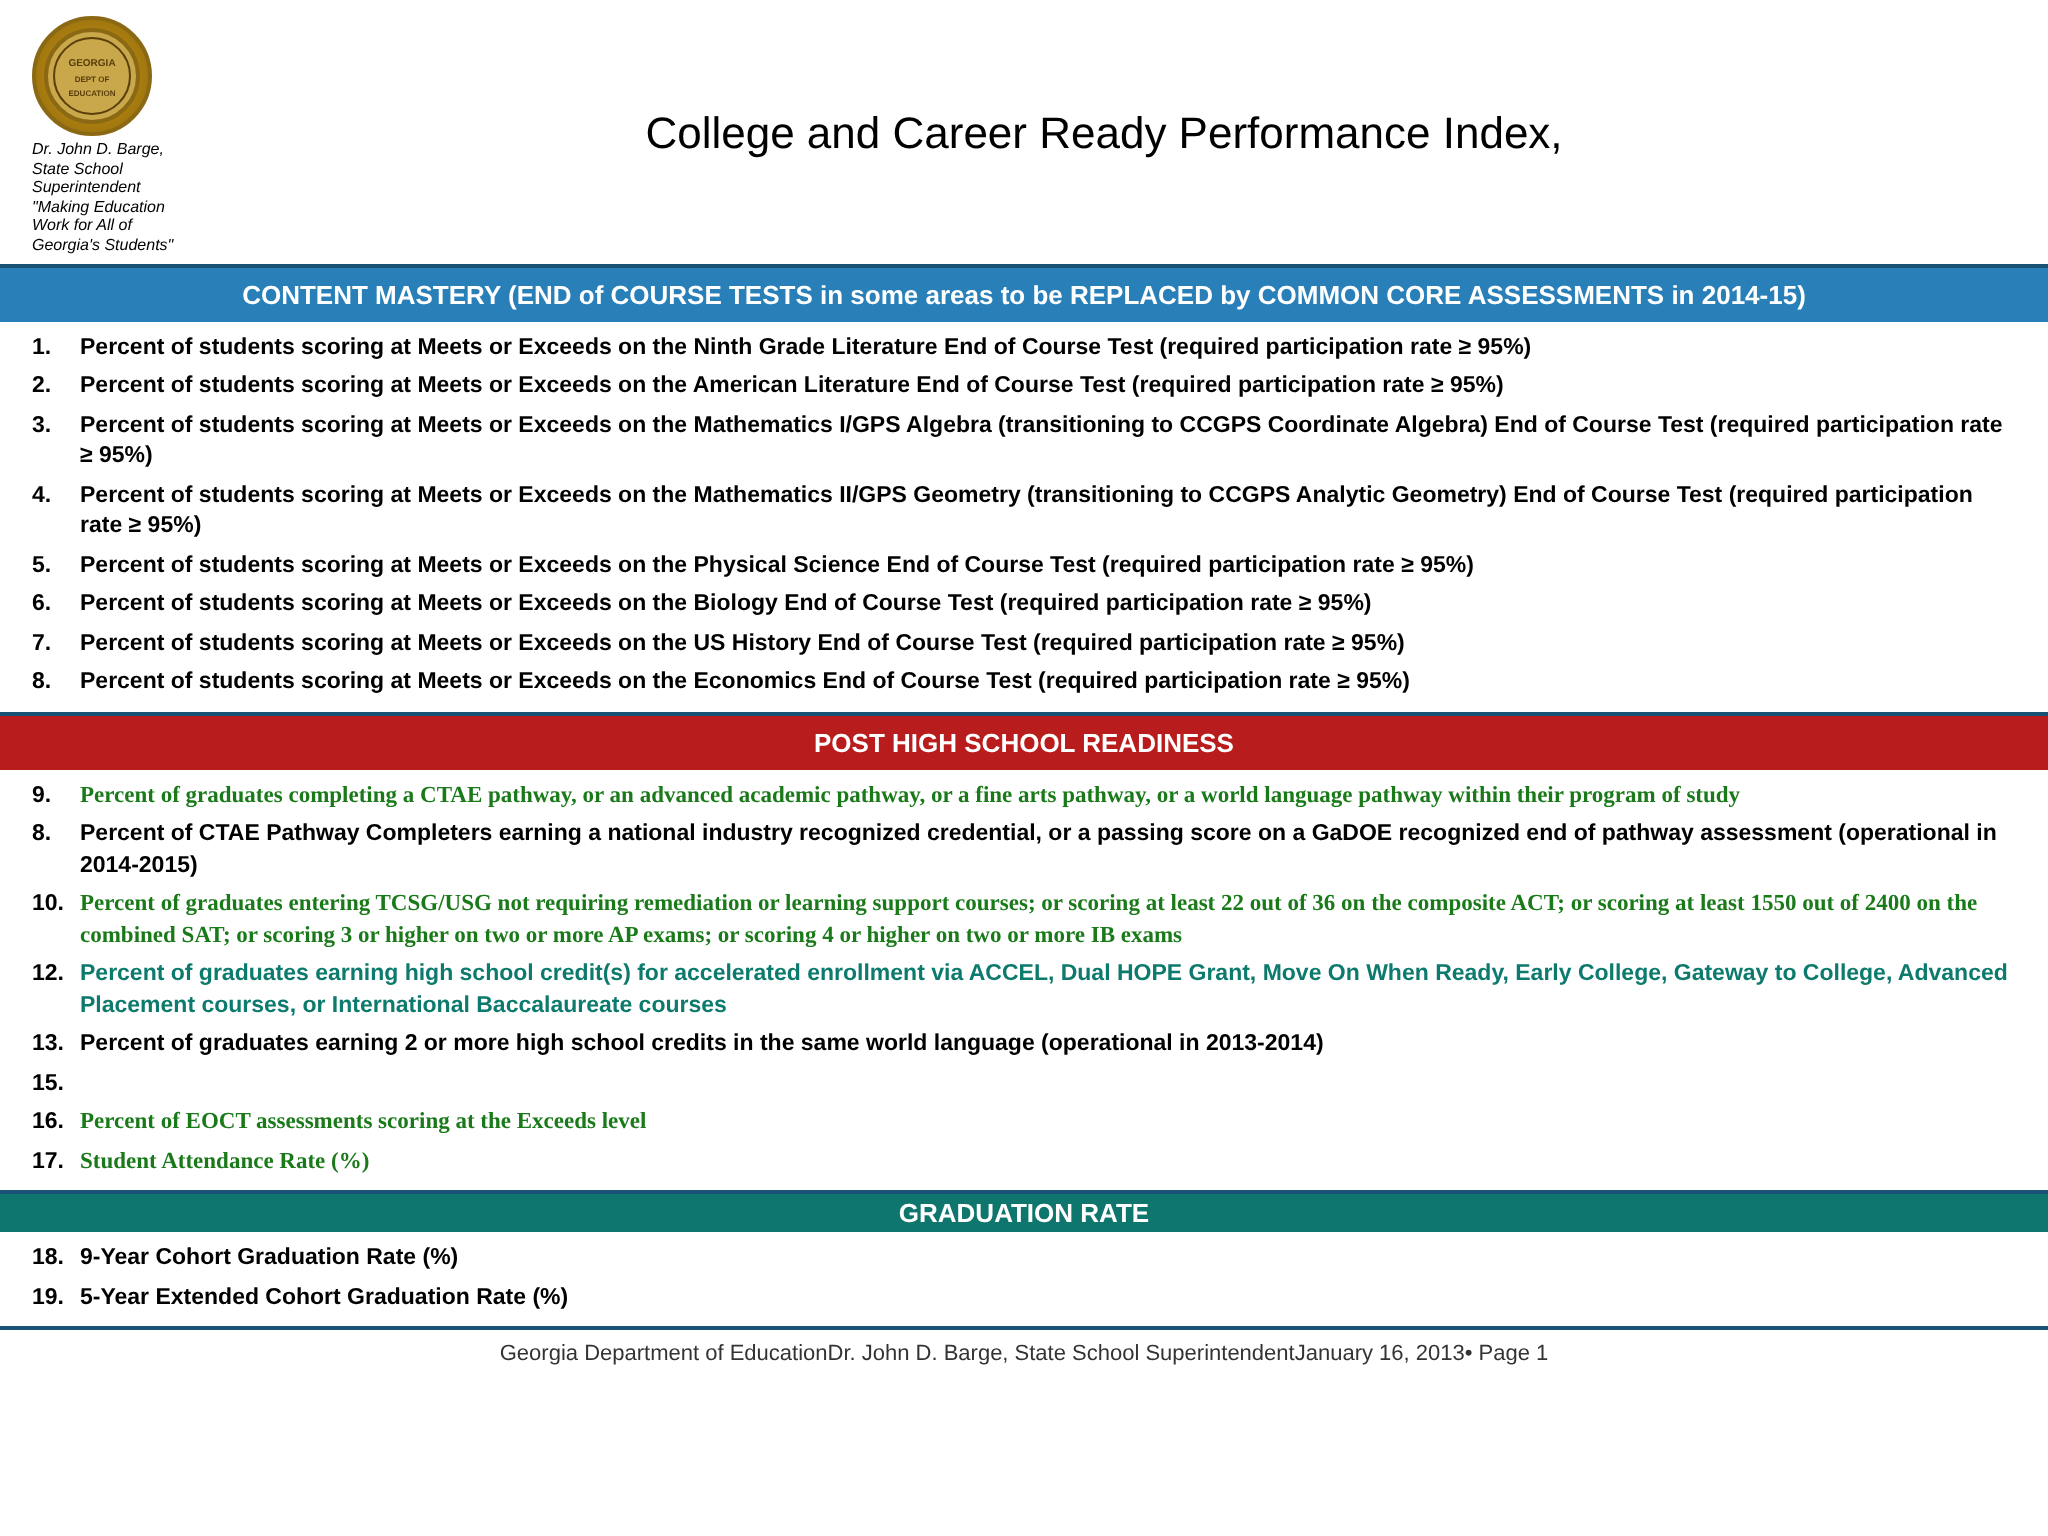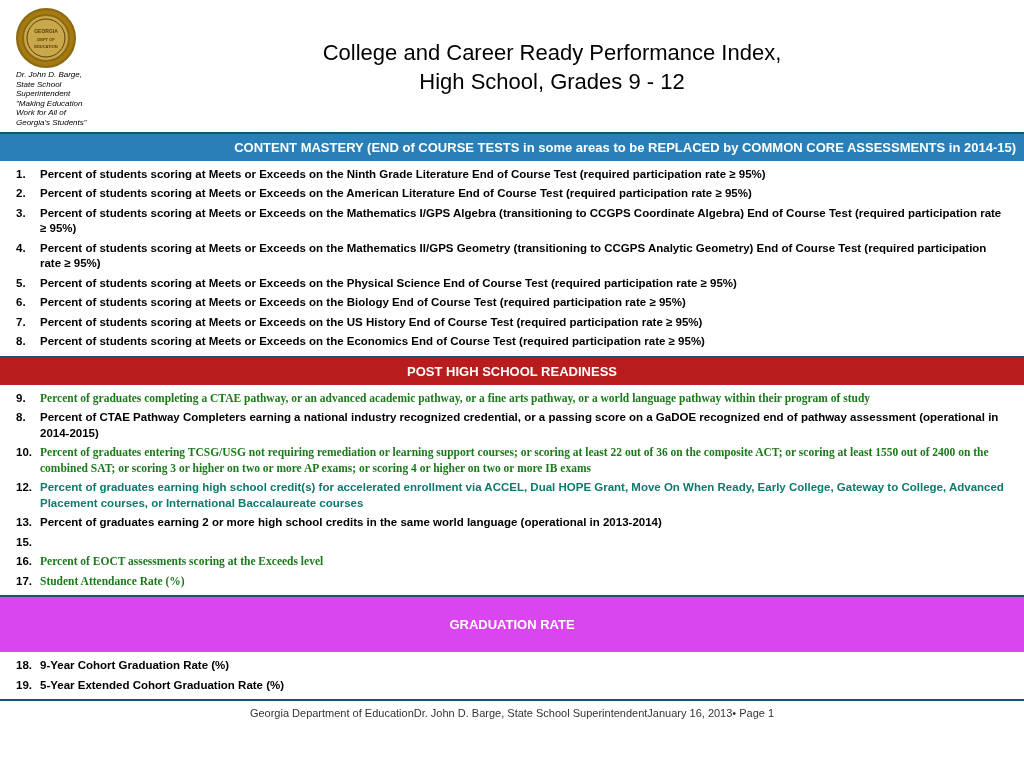--- a/index.html
+++ b/index.html
@@ -64,21 +64,20 @@
       background: #b91c1c;
       color: #fff;
       text-align: center;
       font-weight: bold;
       font-size: 13px;
       padding: 6px 8px;
       margin: 0;
     }
     .section-header.content-mastery {
       background: #2980b9;
-      text-align: right;
     }
     
     .list-section {
       padding: 4px 16px;
     }
     .list-item {
       display: flex;
       padding: 2px 0;
       font-size: 11.5px;
       line-height: 1.35;
@@ -94,26 +93,26 @@
     }
     .list-text.green {
       color: #1a7a1a;
       font-family: Liberation Serif, serif;
     }
     .list-text.teal {
       color: #0d7a6e;
     }
     
     .graduation-header {
-      background: #d946ef;
+      background: #0f766e;
       color: #fff;
       text-align: center;
       font-weight: bold;
       font-size: 13px;
-      padding: 20px 8px;
+      padding: 2px 8px;
     }
     
     .footer {
       border-top: 2px solid #1a5276;
       padding: 6px 16px;
       display: flex;
       justify-content: center;
       font-size: 11px;
       color: #333;
       margin-top: auto;
@@ -141,21 +140,20 @@
         </svg>
       </div>
       <div class="header-logo-text">
         <div>Dr. John D. Barge, State School Superintendent</div>
         <div>"Making Education Work for All of Georgia's Students"</div>
       </div>
     </div>
     <div class="header-title">
       <h1>
         <span>College and Career Ready Performance Index,</span><br>
-        <span>High School, Grades 9 - 12</span>
       </h1>
     </div>
   </div>
 
   <div class="section-header content-mastery">CONTENT MASTERY (END of COURSE TESTS in some areas to be REPLACED by COMMON CORE ASSESSMENTS in 2014-15)</div>
 
   <div class="list-section">
     <div class="list-item">
       <span class="list-num">1.</span>
       <span class="list-text">Percent of students scoring at Meets or Exceeds on the Ninth Grade Literature End of Course Test (required participation rate ≥ 95%)</span>

